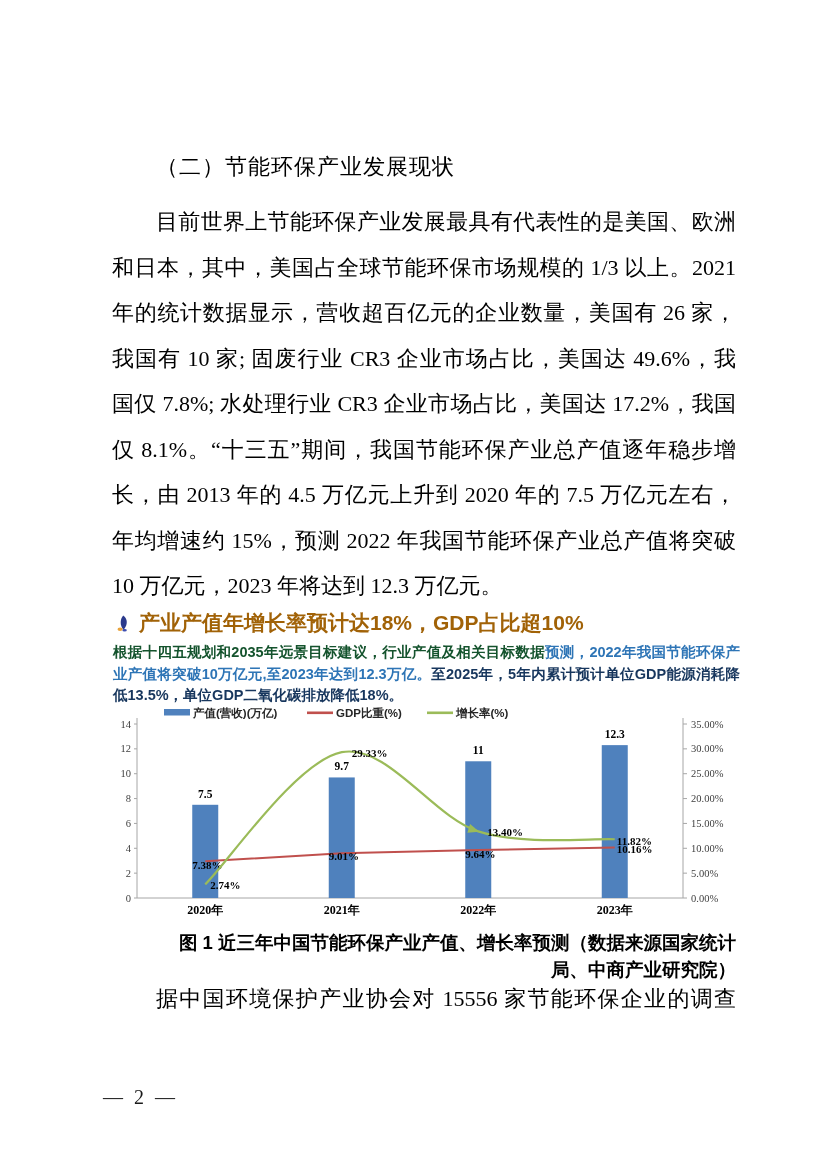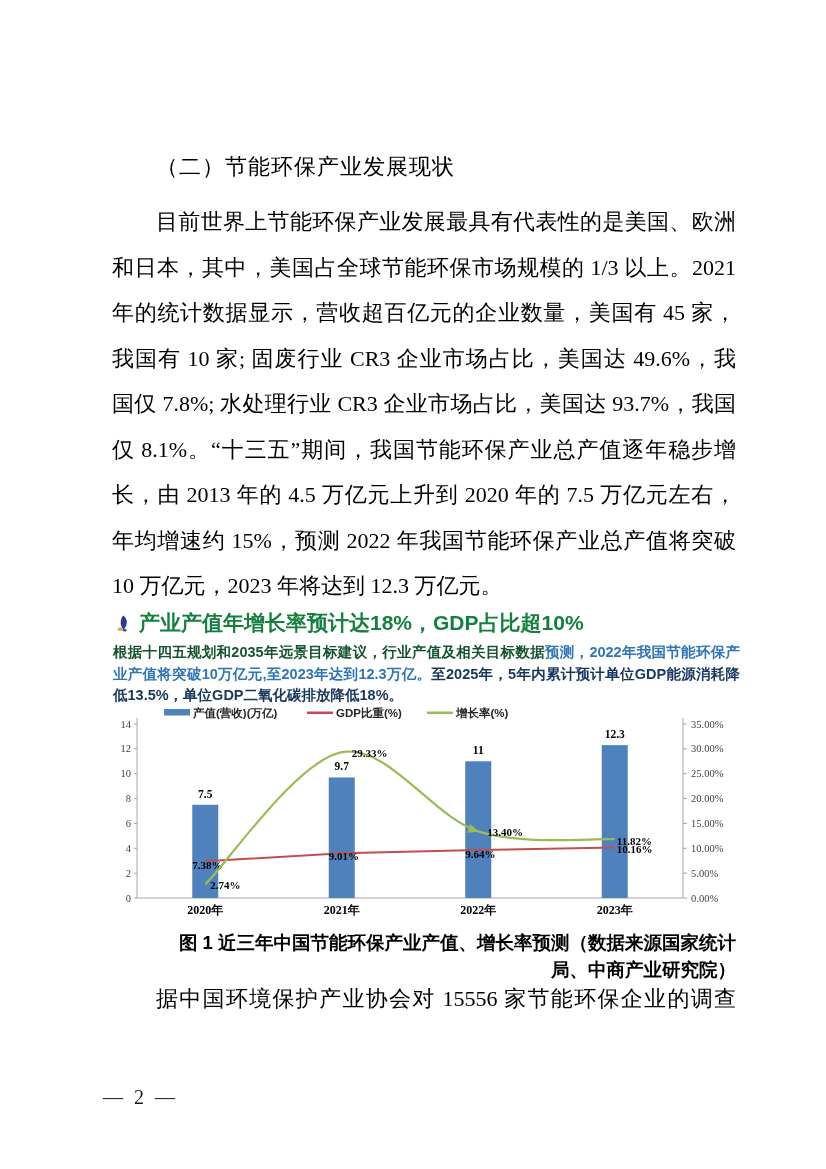--- a/index.html
+++ b/index.html
@@ -52,38 +52,38 @@
 </head>
 <body>
 
 <div class="page">
 
   <div class="heading">（二）节能环保产业发展现状</div>
 
   <div class="para">
       <div class="bline first">目前世界上节能环保产业发展最具有代表性的是美国、欧洲</div>
       <div class="bline">和日本，其中，美国占全球节能环保市场规模的 1/3 以上。2021</div>
-      <div class="bline">年的统计数据显示，营收超百亿元的企业数量，美国有 45 家，</div>
+      <div class="bline">年的统计数据显示，营收超百亿元的企业数量，美国有 26 家，</div>
       <div class="bline">我国有 10 家; 固废行业 CR3 企业市场占比，美国达 49.6%，我</div>
-      <div class="bline">国仅 7.8%; 水处理行业 CR3 企业市场占比，美国达 93.7%，我国</div>
+      <div class="bline">国仅 7.8%; 水处理行业 CR3 企业市场占比，美国达 17.2%，我国</div>
       <div class="bline">仅 8.1%。“十三五”期间，我国节能环保产业总产值逐年稳步增</div>
       <div class="bline">长，由 2013 年的 4.5 万亿元上升到 2020 年的 7.5 万亿元左右，</div>
       <div class="bline">年均增速约 15%，预测 2022 年我国节能环保产业总产值将突破</div>
       <div class="bline last">10 万亿元，2023 年将达到 12.3 万亿元。</div>
     </div>
 
   <div class="figtitle-row">
     <span style="display:inline-flex;">
       <svg width="15" height="17" viewBox="0 0 15 17">
         <path d="M8.2,0.5 C12.6,3.6 13.2,9.6 8.6,14.8 C5.2,11.4 4.4,4.8 8.2,0.5 Z" fill="#2b3a8c"></path>
         <ellipse cx="5.1" cy="14.2" rx="2.6" ry="1.7" fill="#e8a33d"></ellipse>
         <ellipse cx="9.6" cy="15.3" rx="2.2" ry="1.3" fill="#3d4db0"></ellipse>
       </svg>
     </span>
-    <span style="color:#15803d;">产业产值年增长率预计达18%，GDP占比超10%</span>
+    <span style="color:#a16207;">产业产值年增长率预计达18%，GDP占比超10%</span>
   </div>
 
   <div class="figsub">
     <span style="color:#14532d;">根据十四五规划和2035年远景目标建议，行业产值及相关目标数据</span><span style="color:#2E75B6;">预测，2022年我国节能环保产业产值将突破10万亿元,至2023年达到12.3万亿。</span><span style="color:#17365D;">至2025年，5年内累计预计单位GDP能源消耗降低13.5%，单位GDP二氧化碳排放降低18%。</span>
   </div>
 
   <div id="chart-wrap"><svg width="630" height="224" viewBox="0 0 630 224">
         <line x1="25" y1="17" x2="25" y2="197" stroke="#a6a6a6" stroke-width="1"></line>
         <line x1="25" y1="197" x2="571" y2="197" stroke="#a6a6a6" stroke-width="1"></line>
         <line x1="571" y1="17" x2="571" y2="197" stroke="#a6a6a6" stroke-width="1"></line>

